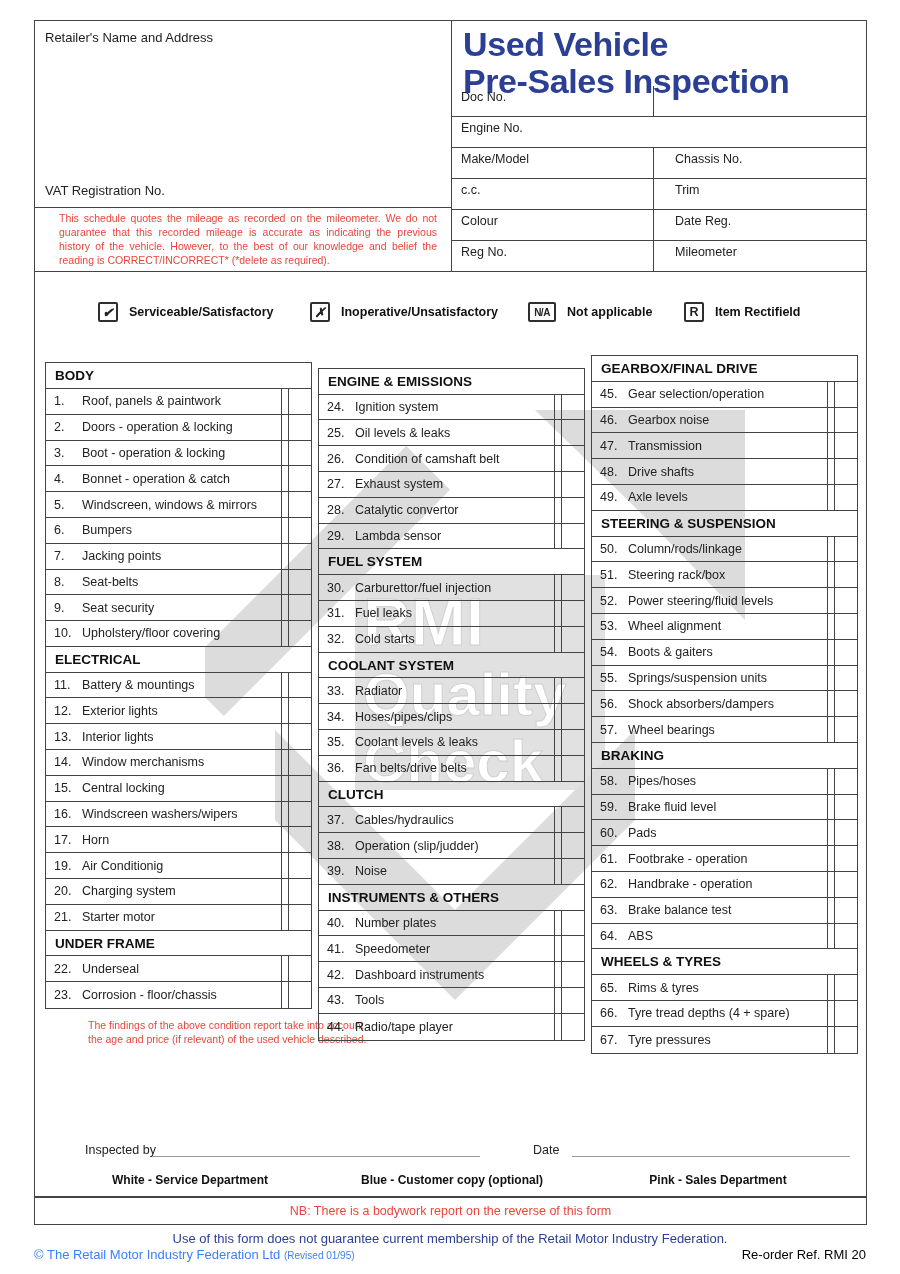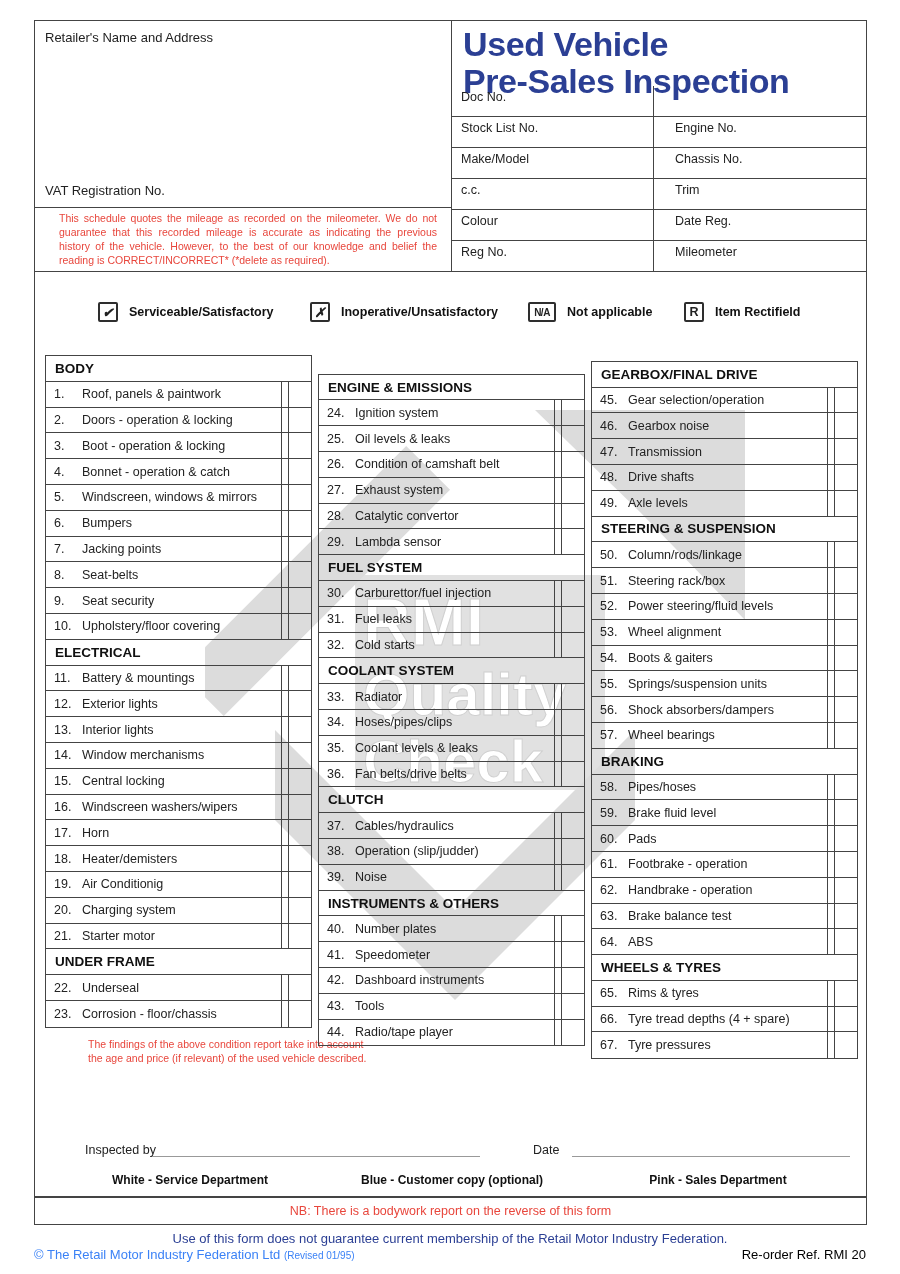--- a/index.html
+++ b/index.html
@@ -93,21 +93,20 @@
   <div class="title-box">
     <div>Used Vehicle</div>
     <div>Pre-Sales Inspection</div>
   </div>
   <div class="fields-grid" id="fields-grid">
       <div class="f-row">
         <div class="f-cell f-left"><span class="f-lbl">Doc No.</span></div>
         <div class="f-cell f-right"><span class="f-lbl"></span></div>
       </div>
       <div class="f-row">
-        <div class="f-cell f-left"><span class="f-lbl">Stock List No.</span></div>
         <div class="f-cell f-right"><span class="f-lbl">Engine No.</span></div>
       </div>
       <div class="f-row">
         <div class="f-cell f-left"><span class="f-lbl">Make/Model</span></div>
         <div class="f-cell f-right"><span class="f-lbl">Chassis No.</span></div>
       </div>
       <div class="f-row">
         <div class="f-cell f-left"><span class="f-lbl">c.c.</span></div>
         <div class="f-cell f-right"><span class="f-lbl">Trim</span></div>
       </div>
@@ -237,26 +236,20 @@
           </div>
           <div class="c-row c-item">
             <span class="c-num">16.</span>
             <span class="c-lbl">Windscreen washers/wipers</span>
             <span class="c-gap"></span>
             <span class="c-chk"></span>
           </div>
           <div class="c-row c-item">
             <span class="c-num">17.</span>
             <span class="c-lbl">Horn</span>
-            <span class="c-gap"></span>
-            <span class="c-chk"></span>
-          </div>
-          <div class="c-row c-item">
-            <span class="c-num">18.</span>
-            <span class="c-lbl">Heater/demisters</span>
             <span class="c-gap"></span>
             <span class="c-chk"></span>
           </div>
           <div class="c-row c-item">
             <span class="c-num">19.</span>
             <span class="c-lbl">Air Conditionig</span>
             <span class="c-gap"></span>
             <span class="c-chk"></span>
           </div>
           <div class="c-row c-item">

